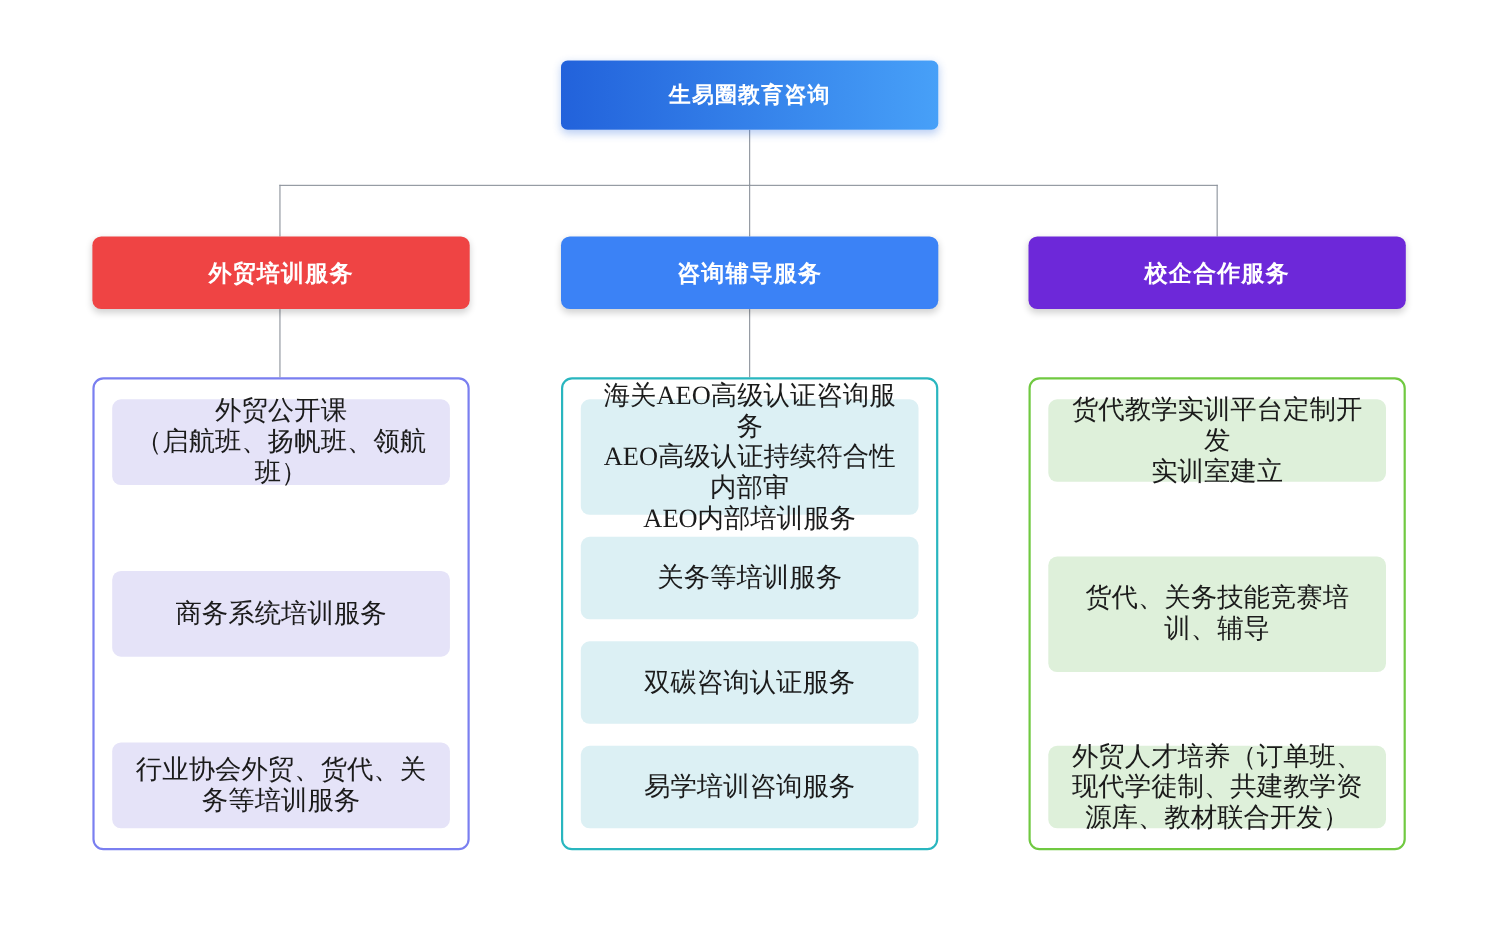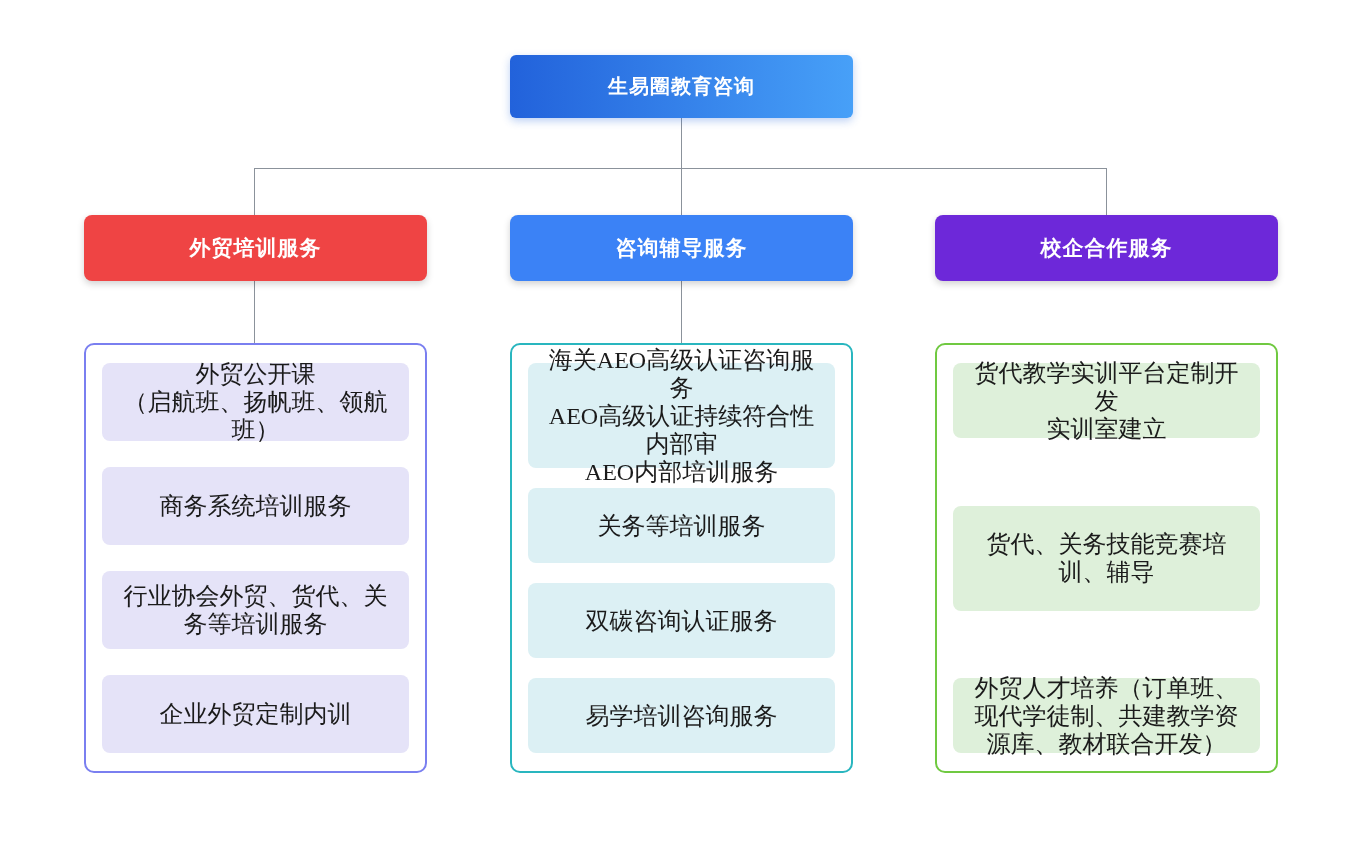--- a/index.html
+++ b/index.html
@@ -83,21 +83,20 @@
 
   <div class="hdr b0">外贸培训服务</div>
   <div class="hdr b1">咨询辅导服务</div>
   <div class="hdr b2">校企合作服务</div>
 
   <div class="cont b0">
     <div class="item">外贸公开课
 （启航班、扬帆班、领航班）</div>
     <div class="item">商务系统培训服务</div>
     <div class="item">行业协会外贸、货代、关务等培训服务</div>
-    <div class="item">企业外贸定制内训</div>
   </div>
 
   <div class="cont b1">
     <div class="item">海关AEO高级认证咨询服务
 AEO高级认证持续符合性内部审
 AEO内部培训服务</div>
     <div class="item">关务等培训服务</div>
     <div class="item">双碳咨询认证服务</div>
     <div class="item">易学培训咨询服务</div>
   </div>

